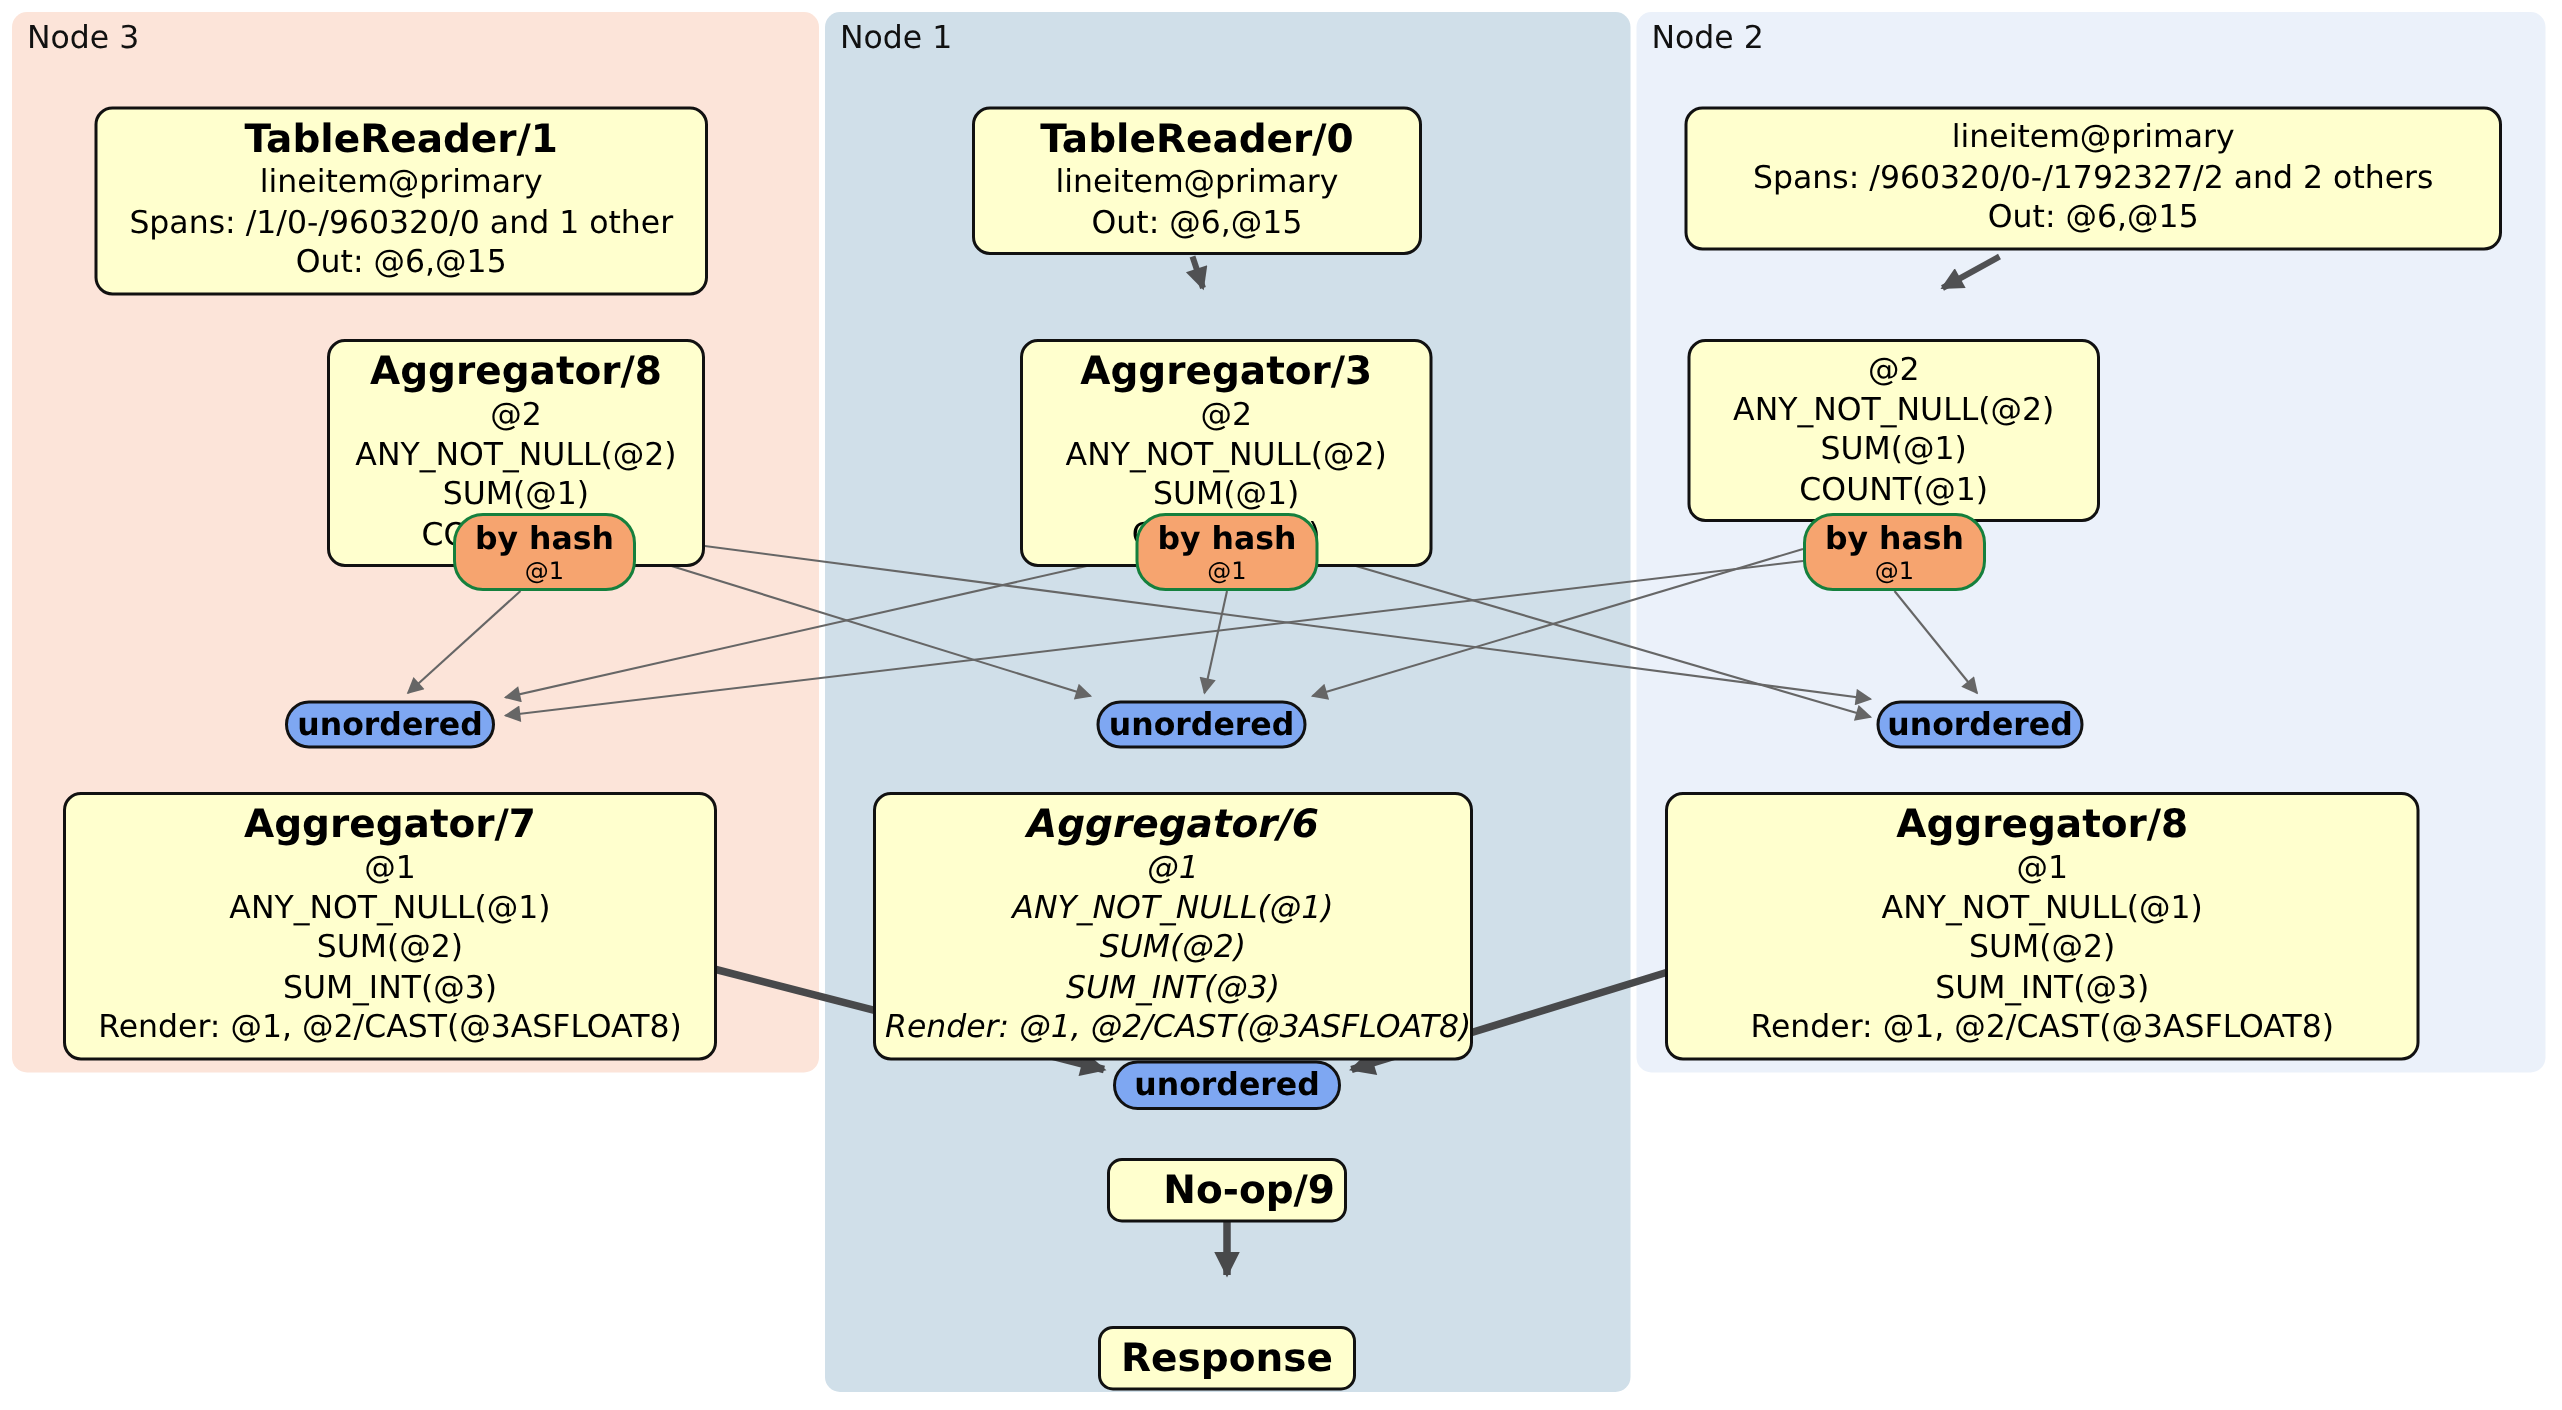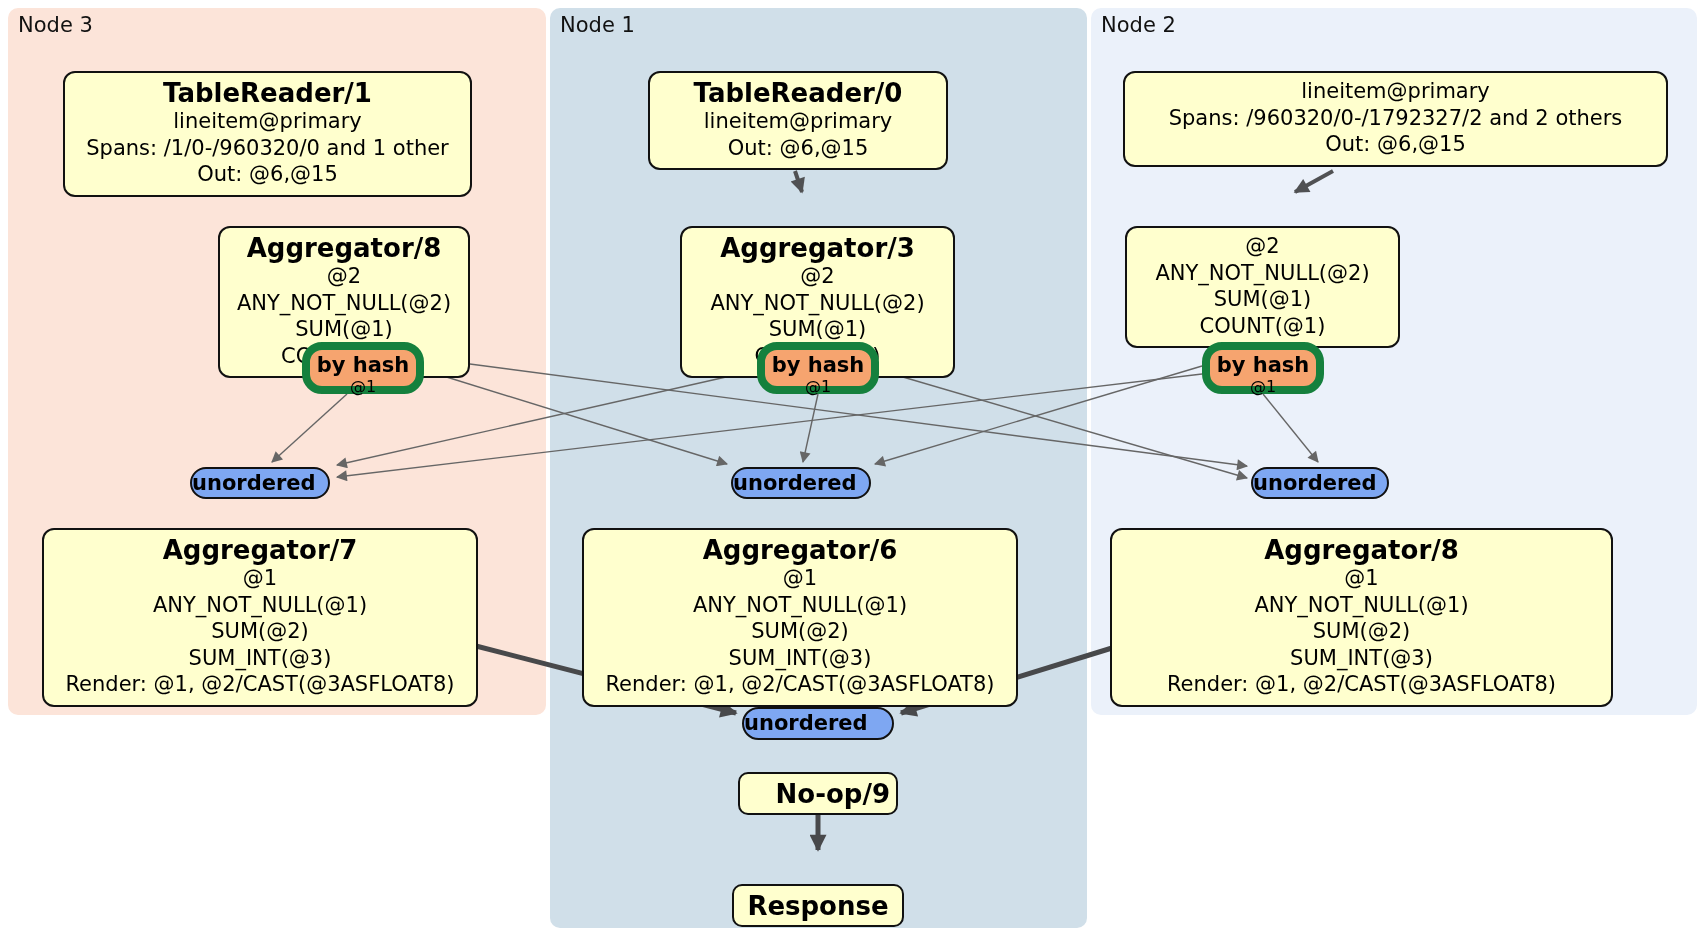--- a/index.html
+++ b/index.html
@@ -25,38 +25,38 @@
   }
   .box .title{font-size:26px;font-weight:bold;line-height:30px;}
   .box .line{font-size:21px;line-height:26.5px;white-space:nowrap;}
   .tr1{left:63px;top:43px;width:409px;}
   .tr0{left:648px;top:43px;width:300px;}
   .tr2{left:1123px;top:43px;width:545px;}
   .agg4{left:218px;top:198px;width:252px;}
   .agg3{left:680px;top:198px;width:275px;}
   .agg5{left:1125px;top:198px;width:275px;}
   .agg7{left:42px;top:500px;width:436px;}
-  .agg6{left:582px;top:500px;width:436px;}
+  .agg6{left:582px;top:500px;width:400px;font-style:italic;}
   .agg8{left:1110px;top:500px;width:503px;}
   .noop{left:738px;top:744px;width:160px;height:43px;border-radius:10px;padding-top:5px;text-align:right;}
   .response{left:732px;top:856px;width:172px;height:43px;border-radius:10px;padding-top:5px;}
   
   .router{
-    position:absolute;z-index:3;background:#f6a46f;border:8px solid #15803d;
+    position:absolute;z-index:3;background:#f6a46f;border:2px solid #15803d;
     border-radius:20px;text-align:center;width:122px;height:52px;box-sizing:border-box;
   }
   .router .rlabel{font-size:21px;font-weight:bold;line-height:26px;margin-top:2px;}
   .router .rsub{font-size:16px;line-height:18px;}
   .router-n3{left:302px;top:342px;}
   .router-n1{left:757px;top:342px;}
   .router-n2{left:1202px;top:342px;}
   
   .sync{
     position:absolute;z-index:3;background:#7ea7f2;border:2px solid #111;
-    border-radius:17px;font-size:21px;font-weight:bold;
+    border-radius:17px;text-align:center;font-size:21px;font-weight:bold;
     line-height:28px;height:32px;box-sizing:border-box;
   }
   .sync-n3{left:190px;top:467px;width:140px;}
   .sync-n1{left:731px;top:467px;width:140px;}
   .sync-n2{left:1251px;top:467px;width:138px;}
   .sync-final{left:742px;top:707px;width:152px;height:33px;}
 </style>
 </head>
 <body>
 

